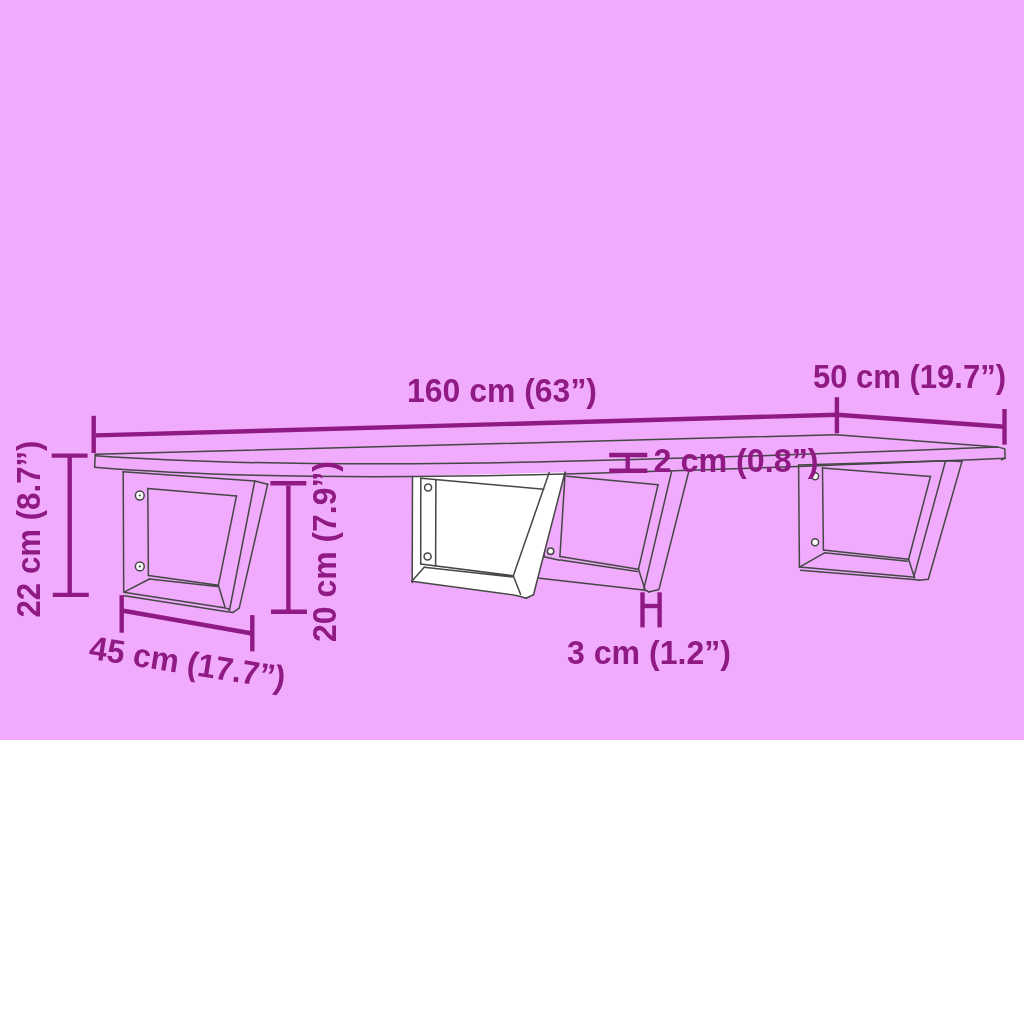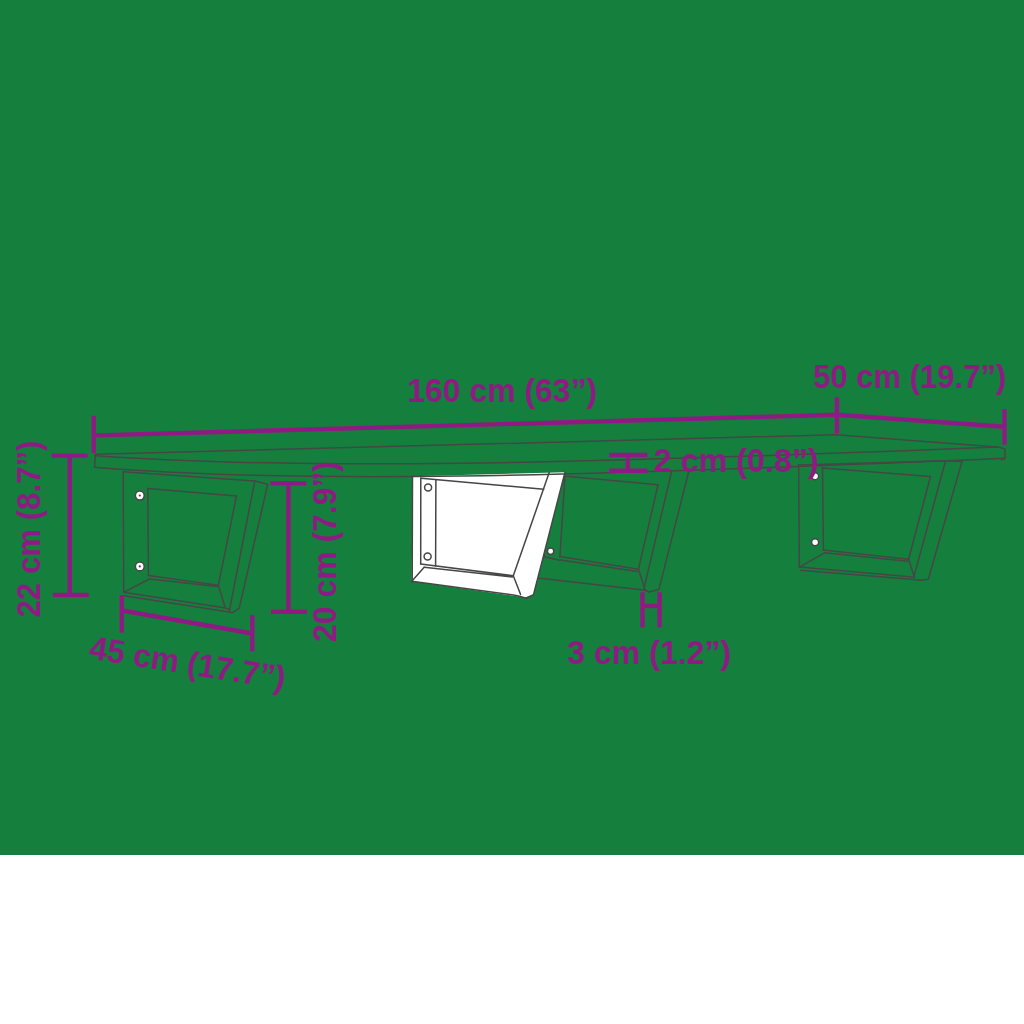--- a/index.html
+++ b/index.html
@@ -1,16 +1,16 @@
 <!DOCTYPE html>
 <html><head>
 <meta charset="utf-8">
 <style>
   html,body{margin:0;padding:0;background:#ffffff;}
-  .wrap{width:1024px;height:855px;position:relative;overflow:hidden;background:#15803d;}
+  .wrap{width:1024px;height:740px;position:relative;overflow:hidden;background:#f0abfc;}
   svg{position:absolute;top:0;left:0;}
   text{font-family:"Liberation Sans", sans-serif;font-weight:bold;fill:#901a83;}
 </style>
 </head>
 <body>
 <div class="wrap">
 <svg width="1024" height="1024" viewBox="0 0 1024 1024">
 
   <g stroke="#464646" stroke-width="1.5" fill="none" stroke-linejoin="round" stroke-linecap="round">
 

